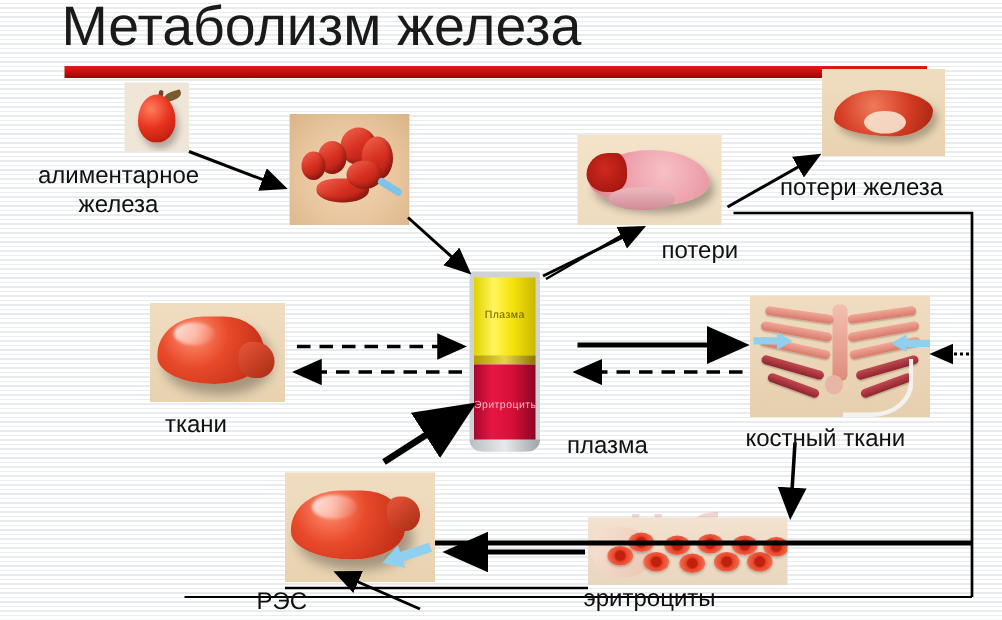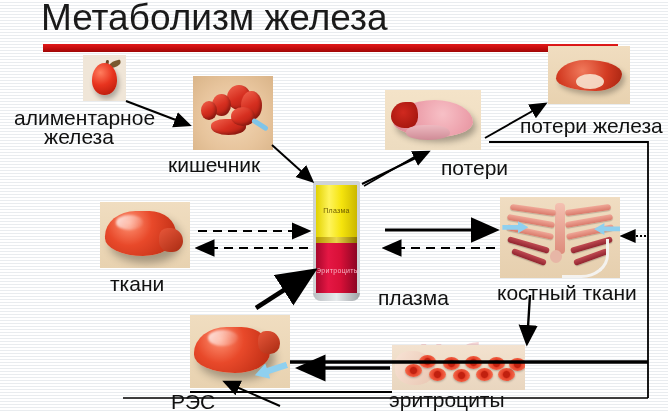--- a/index.html
+++ b/index.html
@@ -31,21 +31,21 @@
   }
   .redbar{
     position:absolute;
     left:43px;top:44px;
     width:575px;height:8px;
     background:linear-gradient(to bottom,#e21b1b 0%,#c40d0d 55%,#9e0606 100%);
   }
   
   .lbl{
     position:absolute;
-    font-size:21px;
+    font-size:16px;
     color:#111;
     line-height:19px;
     white-space:nowrap;
   }
   .lbl.two{white-space:normal;text-align:center;}
   
   .pic{
     position:absolute;
     background:#efe3d2;
     overflow:hidden;
@@ -372,21 +372,20 @@
     <path d="M489,142 L648,142 L648,398" fill="none" stroke="#000" stroke-width="1.8"></path>
 
     <line x1="646" y1="236" x2="622" y2="236" stroke="#000" stroke-width="2" stroke-dasharray="2,2" marker-end="url(#ahs)"></line>
   </svg>
 
   <div class="lbl two" style="left:14px;top:108px;width:130px;">
     <span>алиментарное</span><br>
     <span>железа</span>
   </div>
 
-  <div class="lbl" style="left:168px;top:155px;">кишечник</div>
 
   <div class="lbl" style="left:441px;top:158px;">потери</div>
 
   <div class="lbl" style="left:520px;top:116px;">потери железа</div>
 
   <div class="lbl" style="left:110px;top:274px;">ткани</div>
 
   <div class="lbl" style="left:378px;top:288px;">плазма</div>
 
   <div class="lbl" style="left:497px;top:283px;">костный ткани</div>

